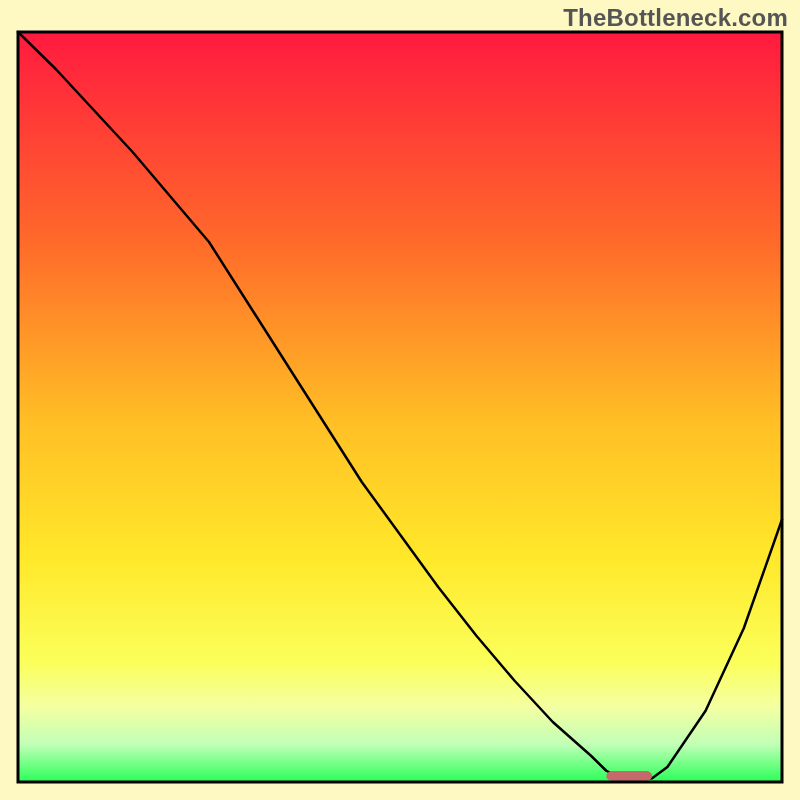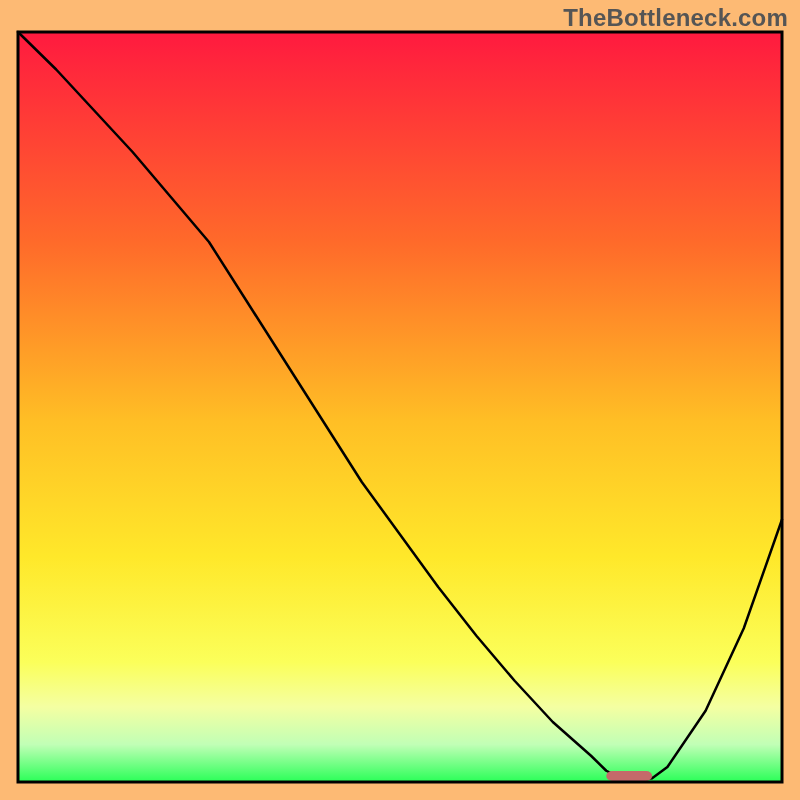--- a/index.html
+++ b/index.html
@@ -7,21 +7,21 @@
     padding: 0;
     width: 800px;
     height: 800px;
     overflow: hidden;
     font-family: Arial, Helvetica, sans-serif;
   }
   .chart-wrap {
     position: relative;
     width: 800px;
     height: 800px;
-    background: #fdba74;
+    background: #fef9c3;
   }
   .watermark {
     position: absolute;
     top: 4px;
     right: 12px;
     font-size: 24px;
     font-weight: 600;
     color: #555555;
     letter-spacing: 0.2px;
   }

